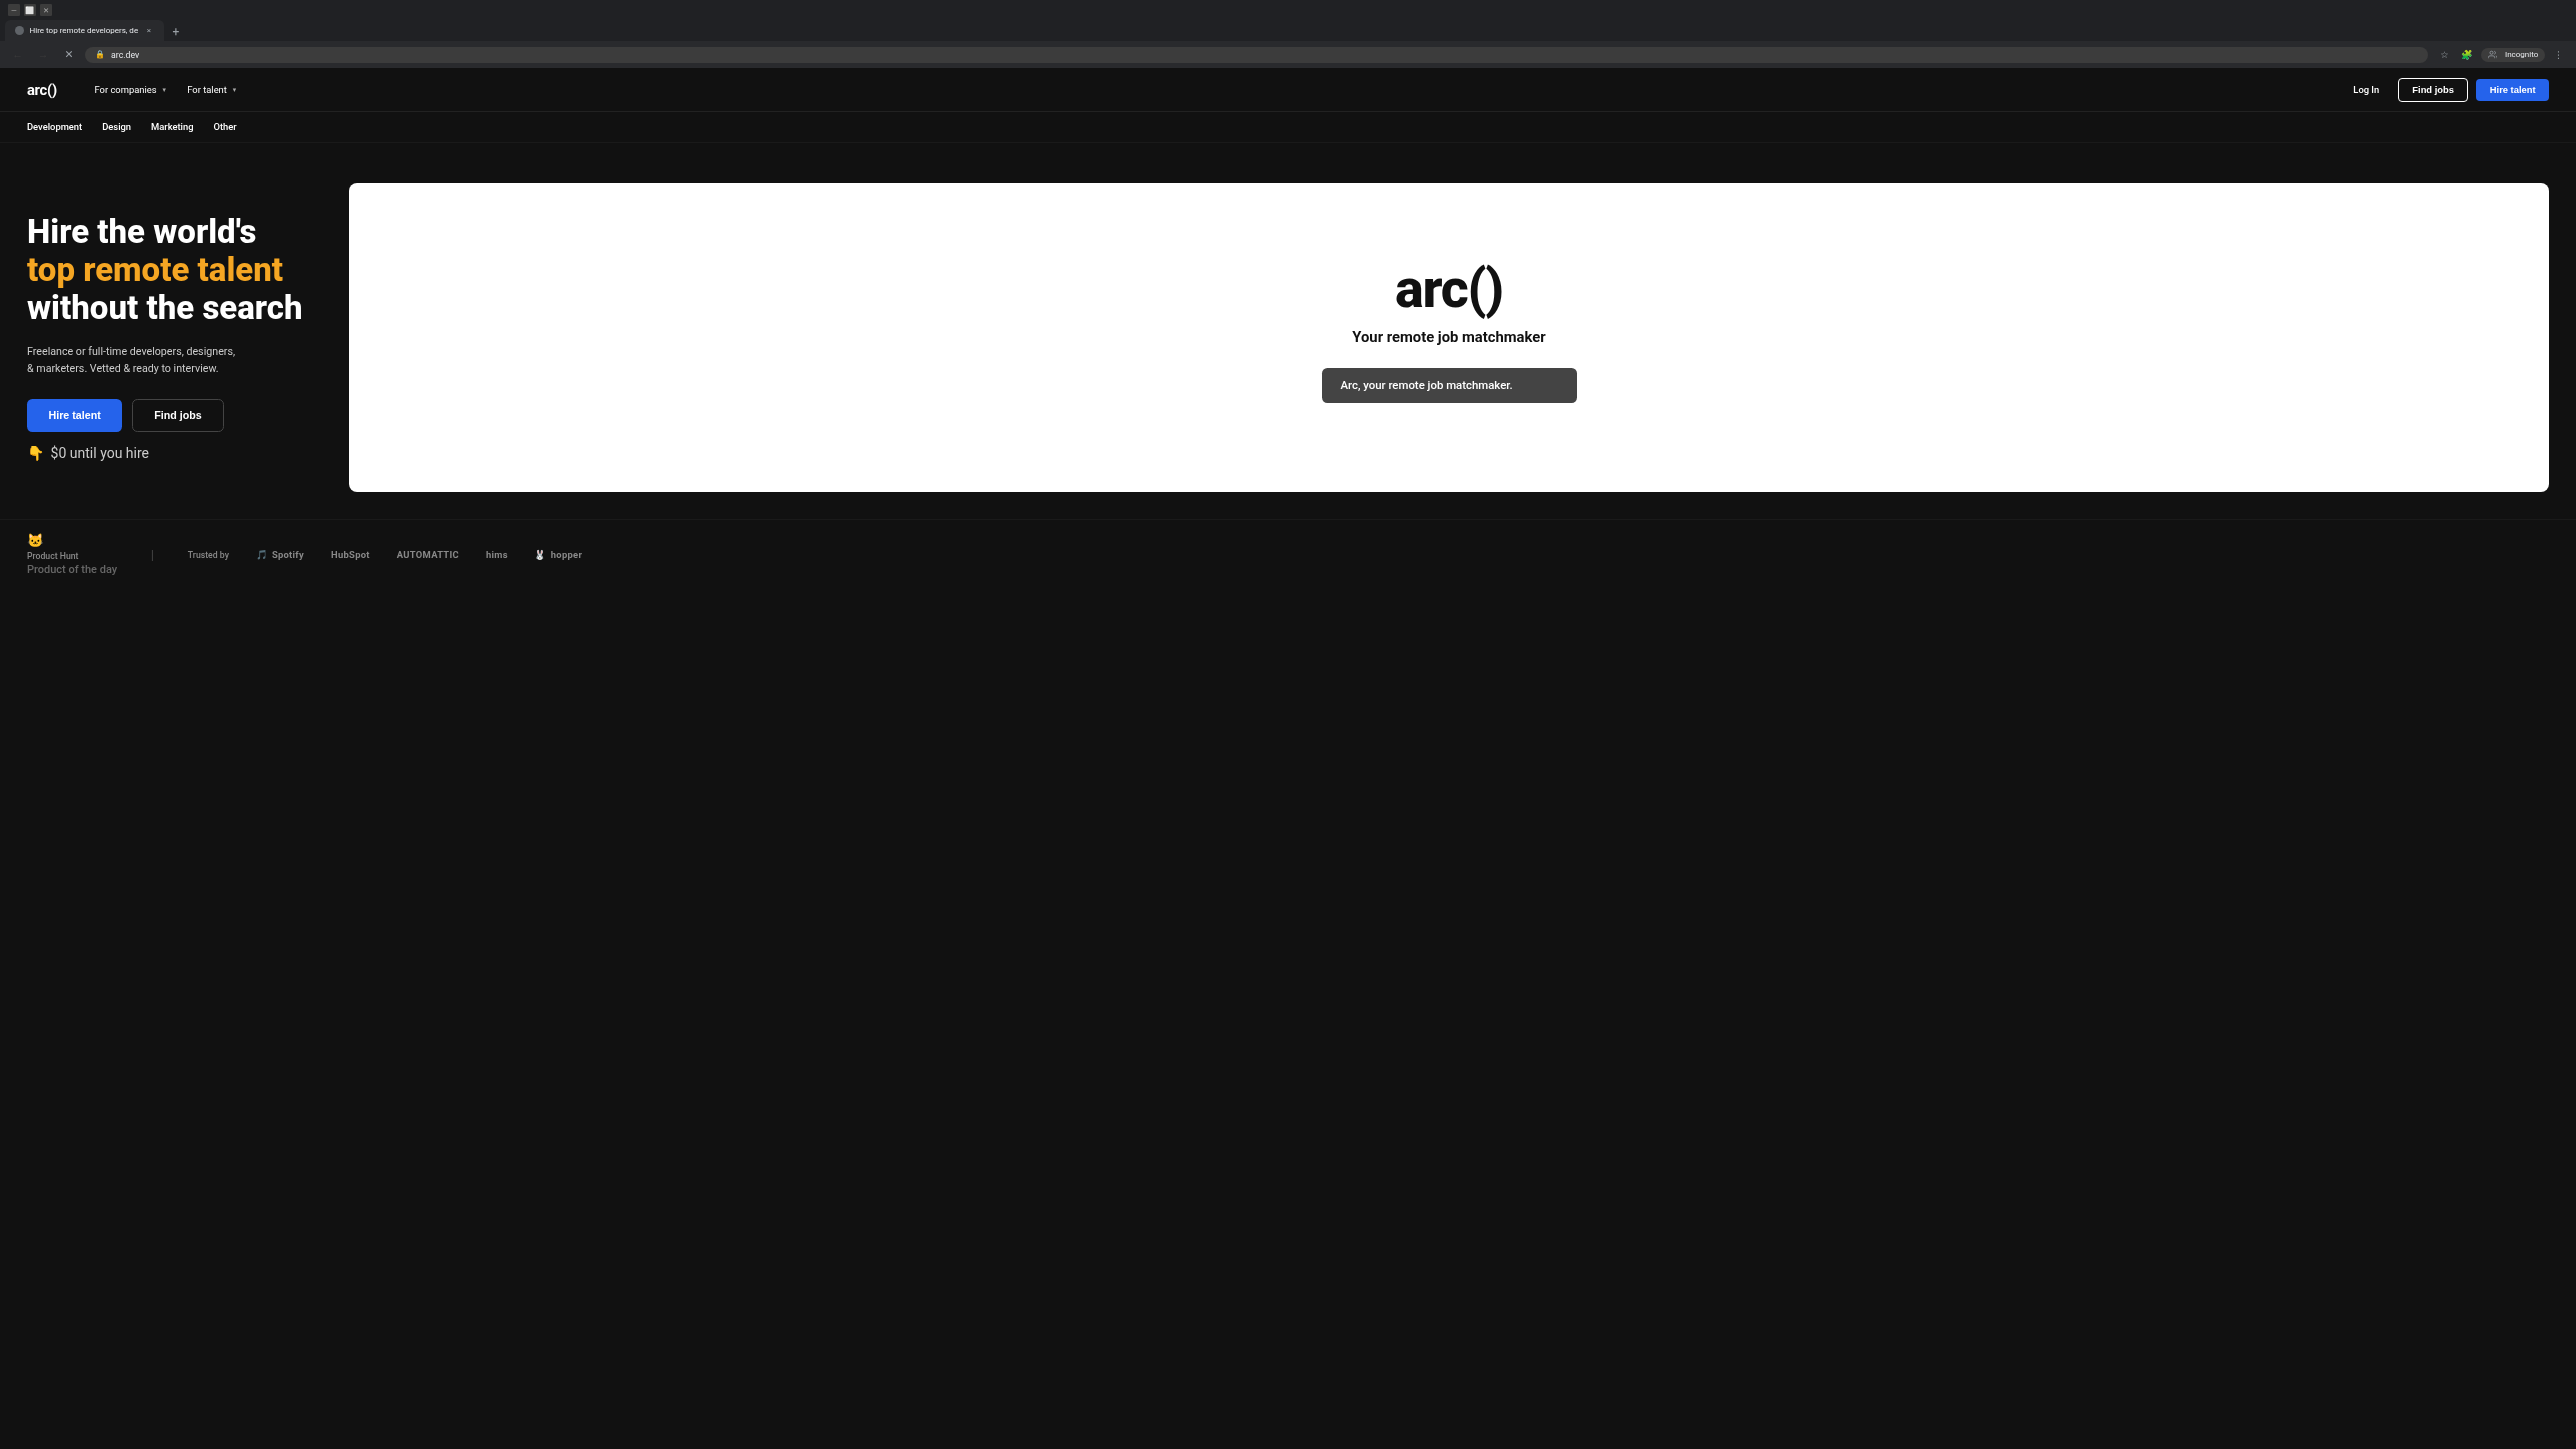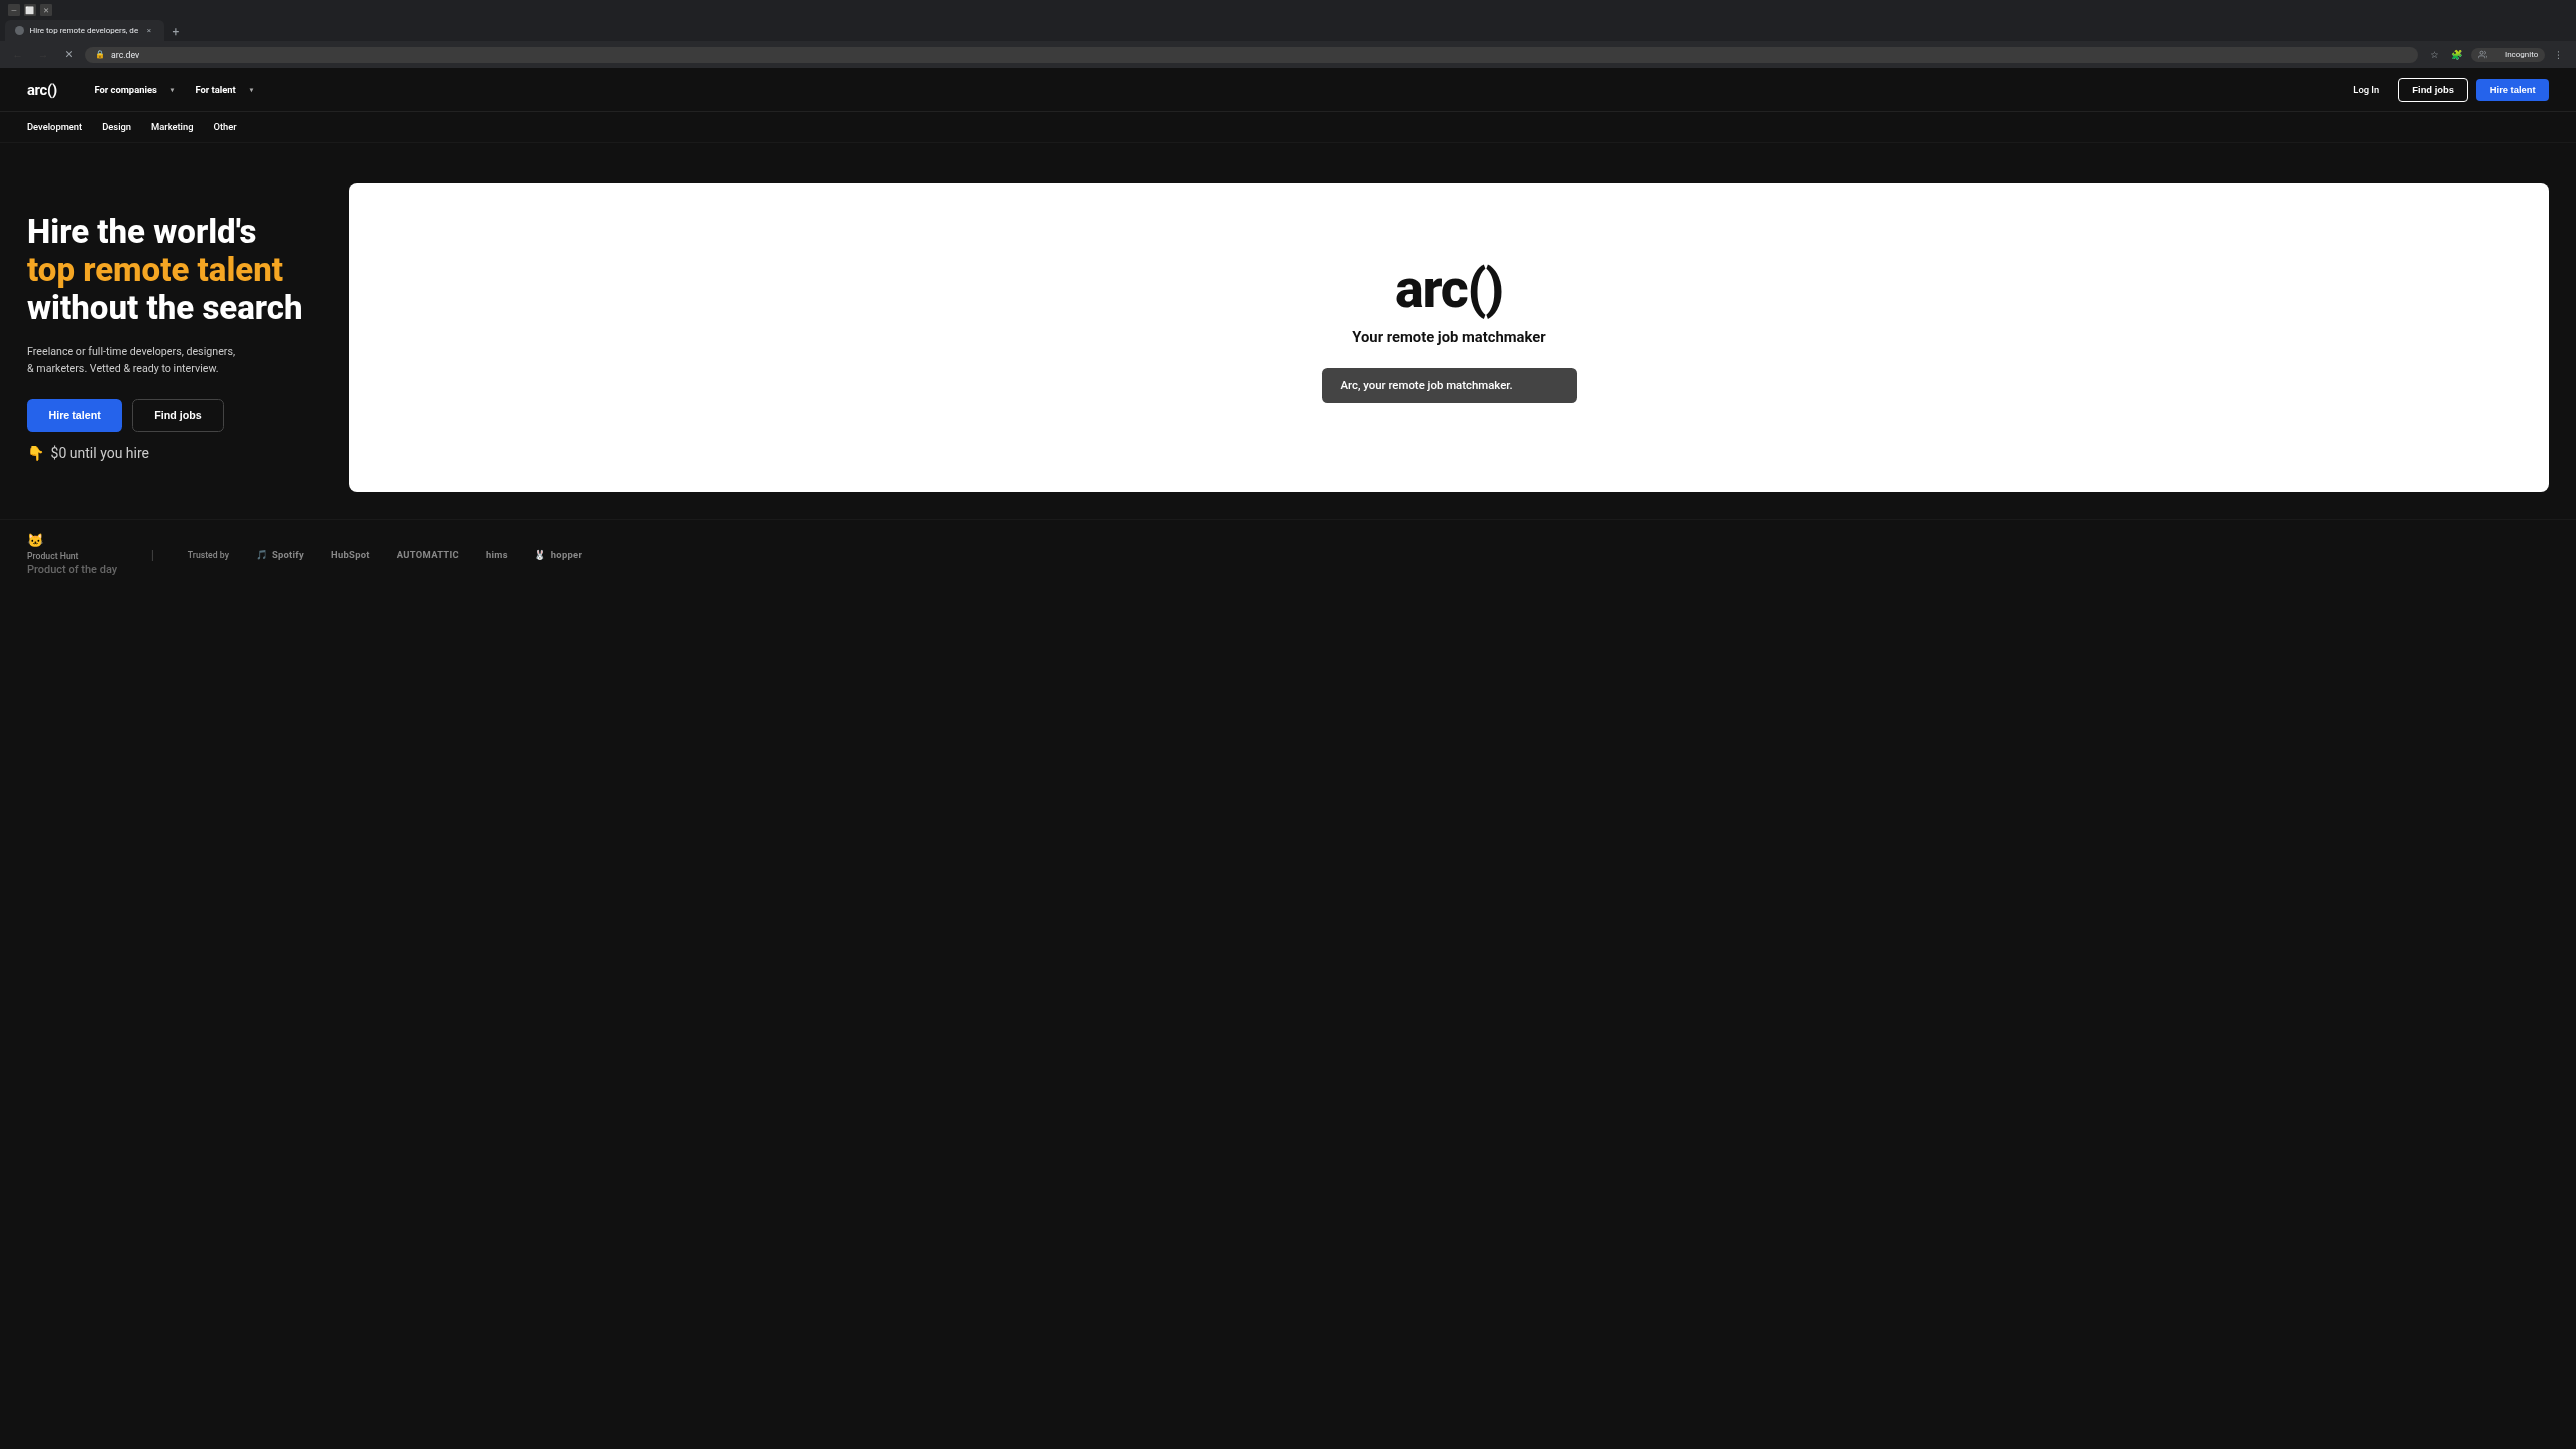--- a/index.html
+++ b/index.html
@@ -144,21 +144,21 @@
       display: flex;
       align-items: center;
       justify-content: center;
       color: #9aa0a6;
       font-size: 9.4px;
       cursor: pointer;
     }
     .incognito-badge {
       display: flex;
       align-items: center;
-      gap: 18px;
+      gap: 8px;
       background: #3c3c3c;
       border-radius: 9.4px;
       padding: 2px 6.7px;
       font-size: 8px;
       color: #e8eaed;
       cursor: pointer;
     }
 
     
     .site-content {
@@ -182,26 +182,26 @@
     }
     .nav-links {
       display: flex;
       gap: 0;
       align-items: center;
       flex: 1;
     }
     .nav-item {
       display: flex;
       align-items: center;
-      gap: 14px;
+      gap: 6px;
       padding: 4px 10.7px;
       color: #fff;
       font-size: 9.4px;
       cursor: pointer;
-      font-weight: 700;
+      font-weight: 400;
       text-align: center;
     }
     .nav-item .chevron {
       font-size: 6.7px;
       color: #aaa;
     }
     .nav-right {
       display: flex;
       align-items: center;
       gap: 8px;

